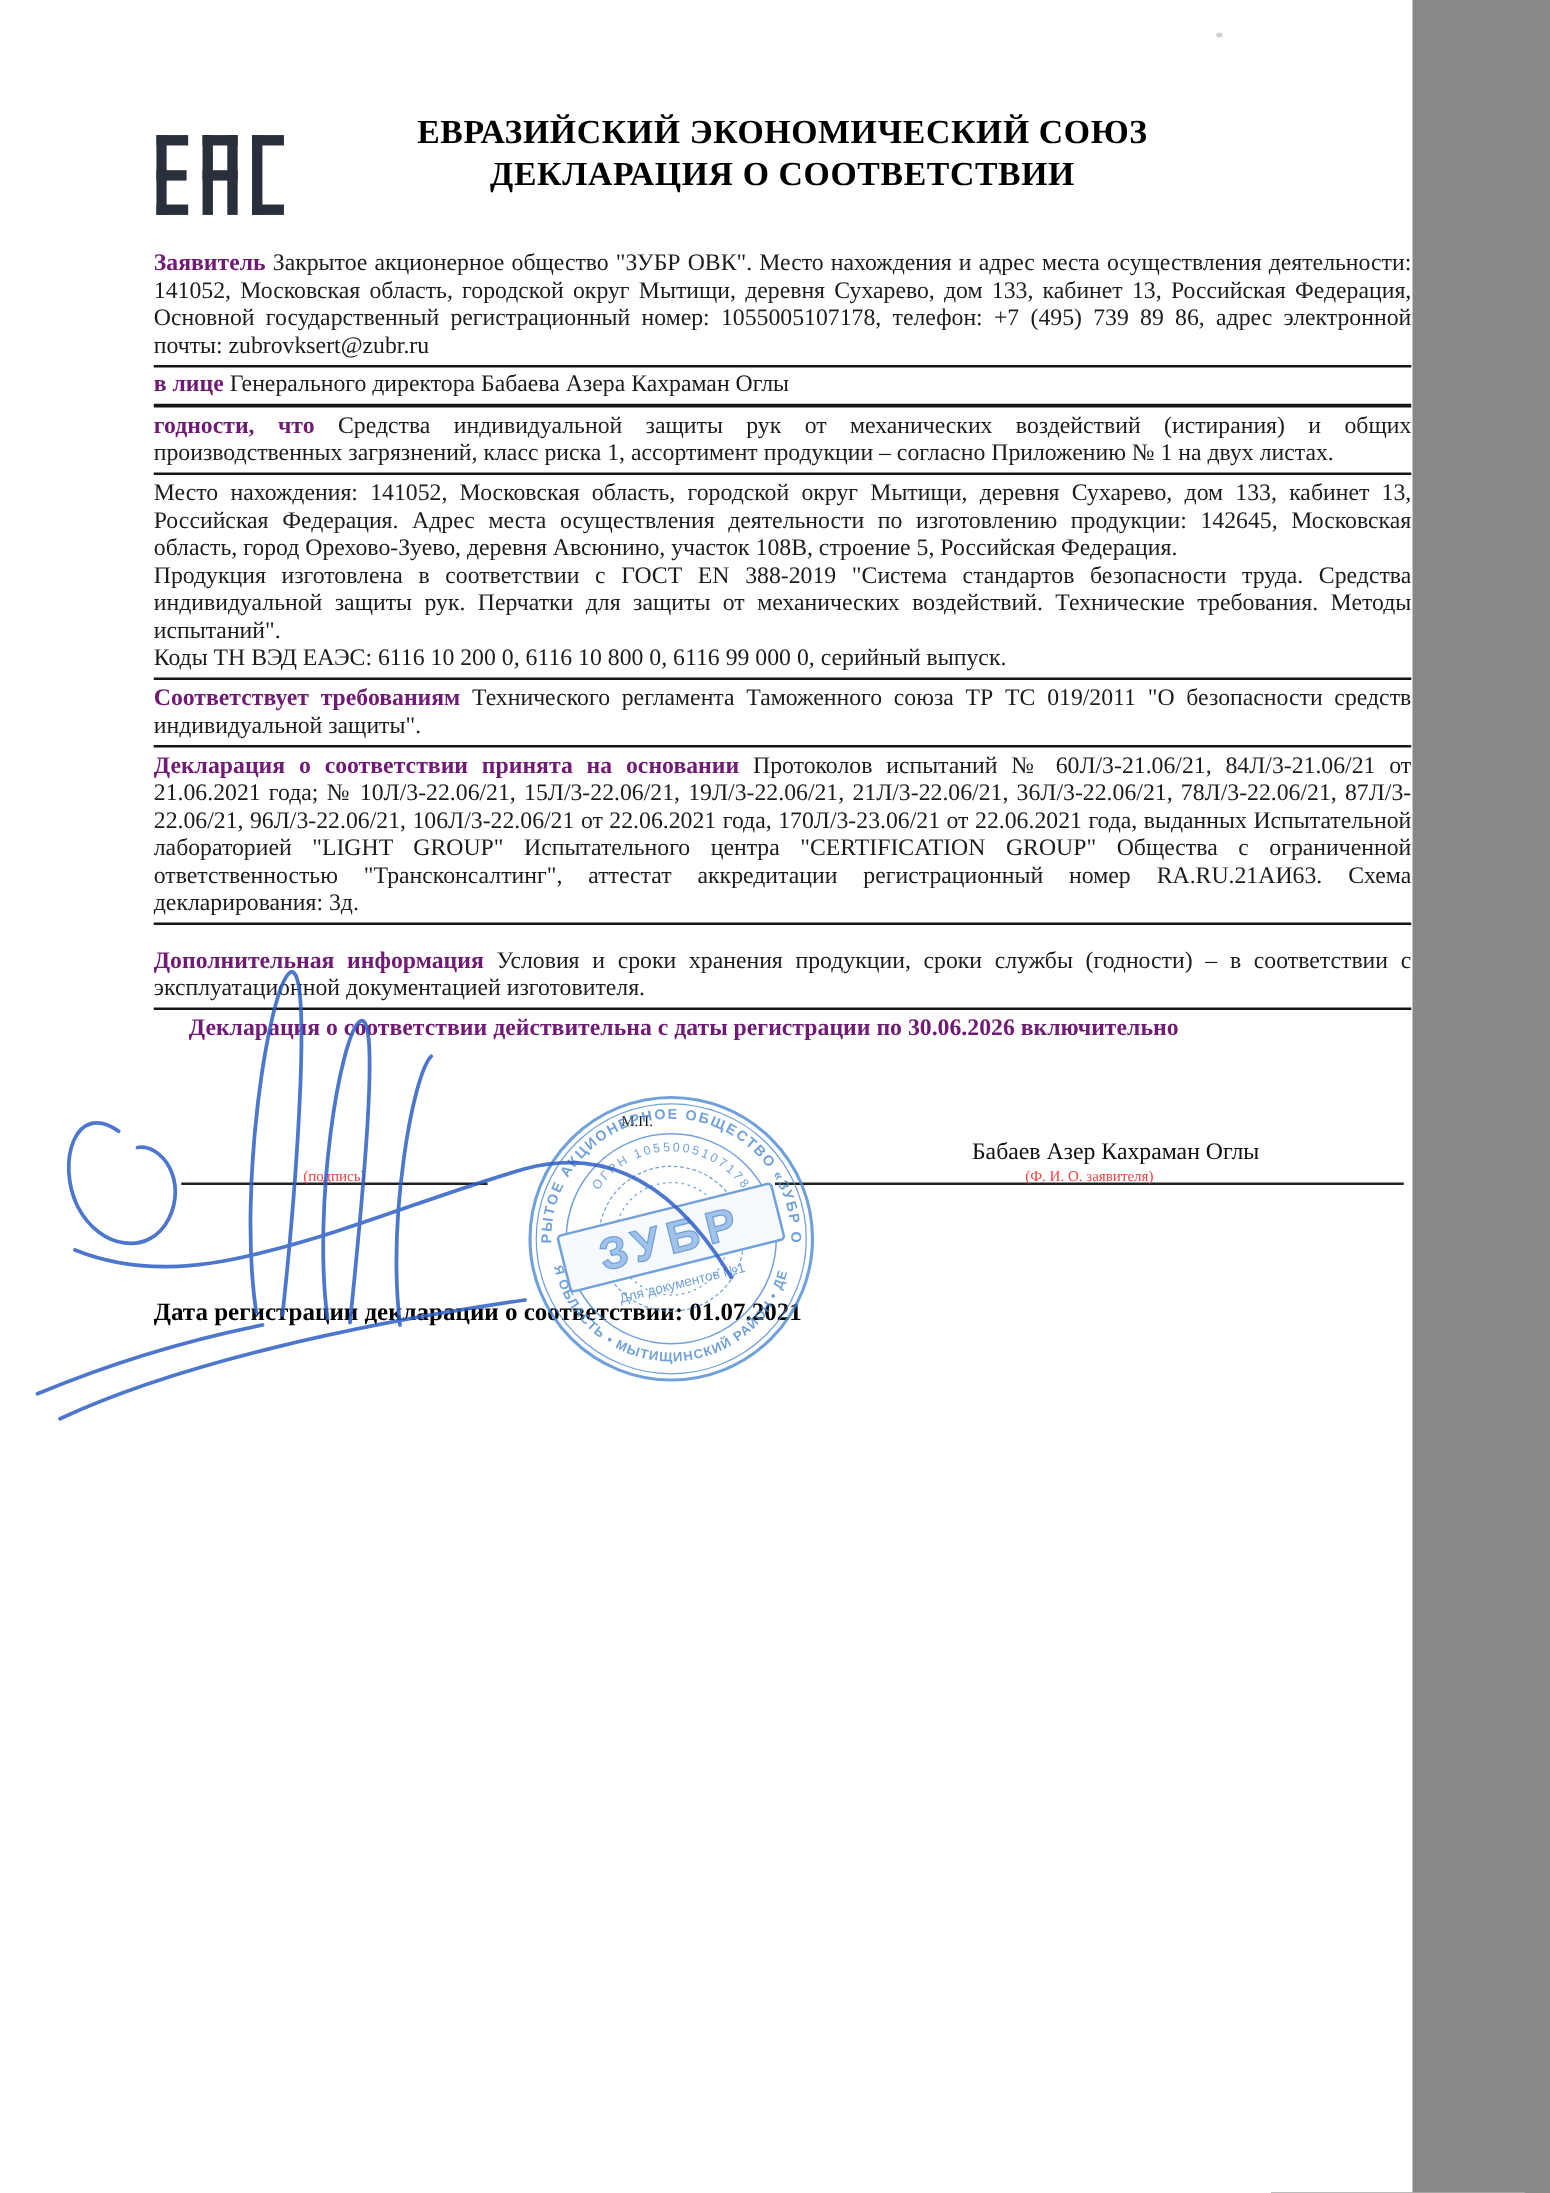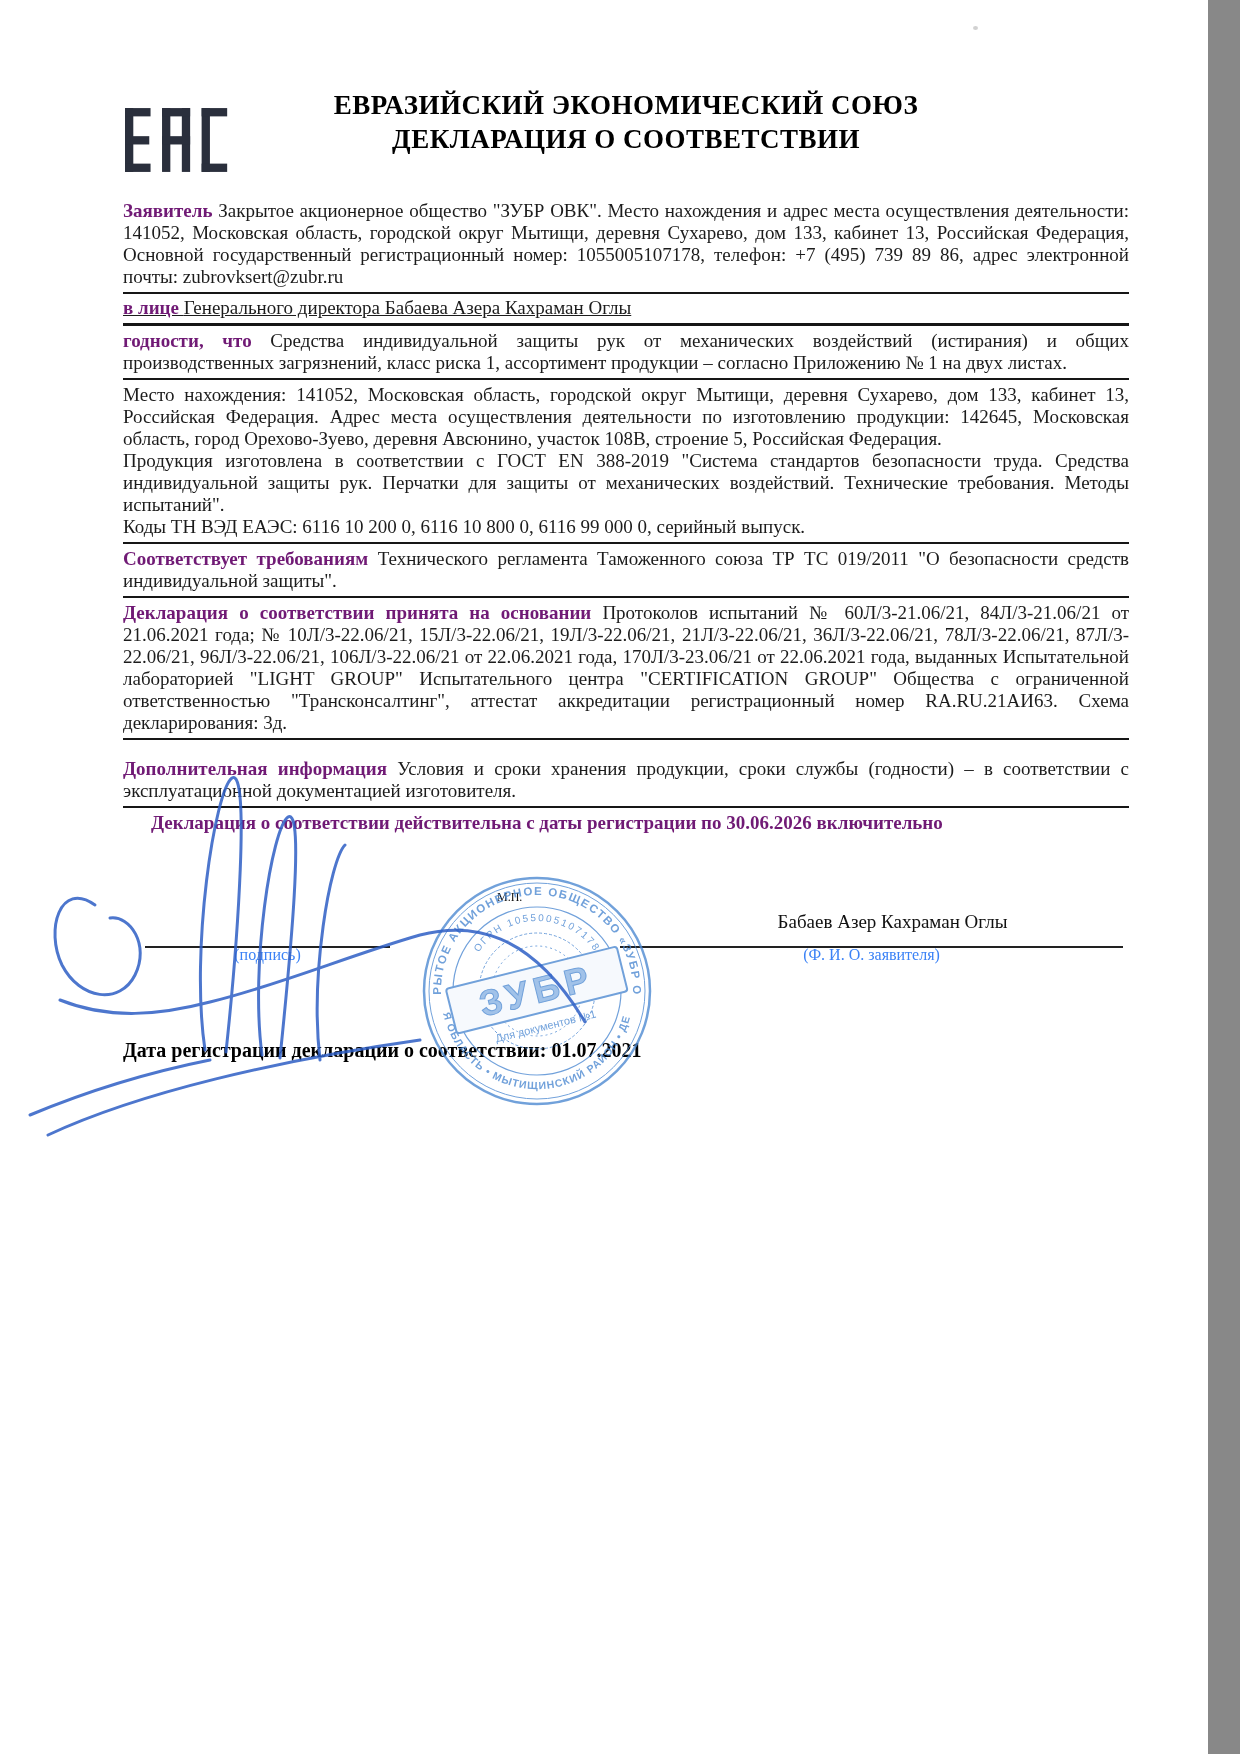--- a/index.html
+++ b/index.html
@@ -1,22 +1,23 @@
 <!DOCTYPE html>
 <html lang="ru"><head>
 <meta charset="utf-8">
 <style>
   html,body{margin:0;padding:0;background:#888;}
   .page{
     position:relative;
-    width:1208px;height:1754px;
+    width:1096px;height:1754px;
     background:#ffffff;
     overflow:hidden;
     font-family:"Liberation Serif","DejaVu Serif",serif;
     color:#1c1c1c;
+    padding-left:34px;
   }
   .content{
     position:absolute;left:123px;top:0;width:1006px;
   }
   
   .hdr{position:relative;margin-top:88px;height:102px;}
   .eac{position:absolute;left:2px;top:4px;}
   .title{
     position:absolute;left:0;right:0;top:0;
     text-align:center;font-weight:bold;font-size:27px;line-height:34px;color:#000;
@@ -29,21 +30,21 @@
   .para{margin:0;font-size:19px;line-height:22px;text-align:justify;}
   .para.single{text-align:left;}
   .b{font-weight:bold;color:#701a75;}
   .gap{height:14px;}
   
   .sigblock{position:relative;height:170px;}
   .mp{position:absolute;left:374px;top:52px;font-size:12px;color:#111;}
   .sline{position:absolute;top:108px;border-top:2px solid #222;}
   .sline.left{left:22px;width:245px;}
   .sline.right{left:497px;width:503px;}
-  .cap{position:absolute;top:108px;font-size:16px;color:#3b82f6;text-align:center;}
+  .cap{position:absolute;top:96px;font-size:12px;color:#ef4444;text-align:center;}
   .cap.left{left:22px;width:245px;}
   .cap.right{left:497px;width:503px;}
   .fio{position:absolute;left:518px;width:503px;top:73px;text-align:center;font-size:19px;color:#111;}
   
   .reg{font-size:20px;line-height:24px;font-weight:bold;color:#000;text-align:left;}
   .reg1{margin:16px 0 0 0;}
   .reg2{margin:30px 0 0 0;}
   
   .ink,.stamp{position:absolute;pointer-events:none;}
   .ink{left:15px;top:755px;z-index:6;}
@@ -79,21 +80,21 @@
       <div class="title">
         <div>ЕВРАЗИЙСКИЙ ЭКОНОМИЧЕСКИЙ СОЮЗ</div>
         <div>ДЕКЛАРАЦИЯ О СООТВЕТСТВИИ</div>
       </div>
     </div>
 
     <div class="sec" style="padding-top:10px;">
       <p class="para"><span class="b">Заявитель</span> <span>Закрытое акционерное общество "ЗУБР ОВК". Место нахождения и адрес места осуществления деятельности: 141052, Московская область, городской округ Мытищи, деревня Сухарево, дом 133, кабинет 13, Российская Федерация, Основной государственный регистрационный номер: 1055005107178, телефон: +7 (495) 739 89 86, адрес электронной почты: zubrovksert@zubr.ru</span></p>
     </div>
 
-    <div class="sec thick" style="padding-top:3px;text-decoration:underline;">
+    <div class="sec thick" style="padding-top:3px;">
       <p class="para single"><span class="b">в лице</span> <span>Генерального директора Бабаева Азера Кахраман Оглы</span></p>
     </div>
 
     <div class="sec">
       <p class="para"><span class="b">годности, что</span> <span>Средства индивидуальной защиты рук от механических воздействий (истирания) и общих производственных загрязнений, класс риска 1, ассортимент продукции – согласно Приложению № 1 на двух листах.</span></p>
     </div>
 
     <div class="sec">
       <p class="para">Место нахождения: 141052, Московская область, городской округ Мытищи, деревня Сухарево, дом 133, кабинет 13, Российская Федерация. Адрес места осуществления деятельности по изготовлению продукции: 142645, Московская область, город Орехово-Зуево, деревня Авсюнино, участок 108В, строение 5, Российская Федерация.</p>
       <p class="para">Продукция изготовлена в соответствии с ГОСТ EN 388-2019 "Система стандартов безопасности труда. Средства индивидуальной защиты рук. Перчатки для защиты от механических воздействий. Технические требования. Методы испытаний".</p>

